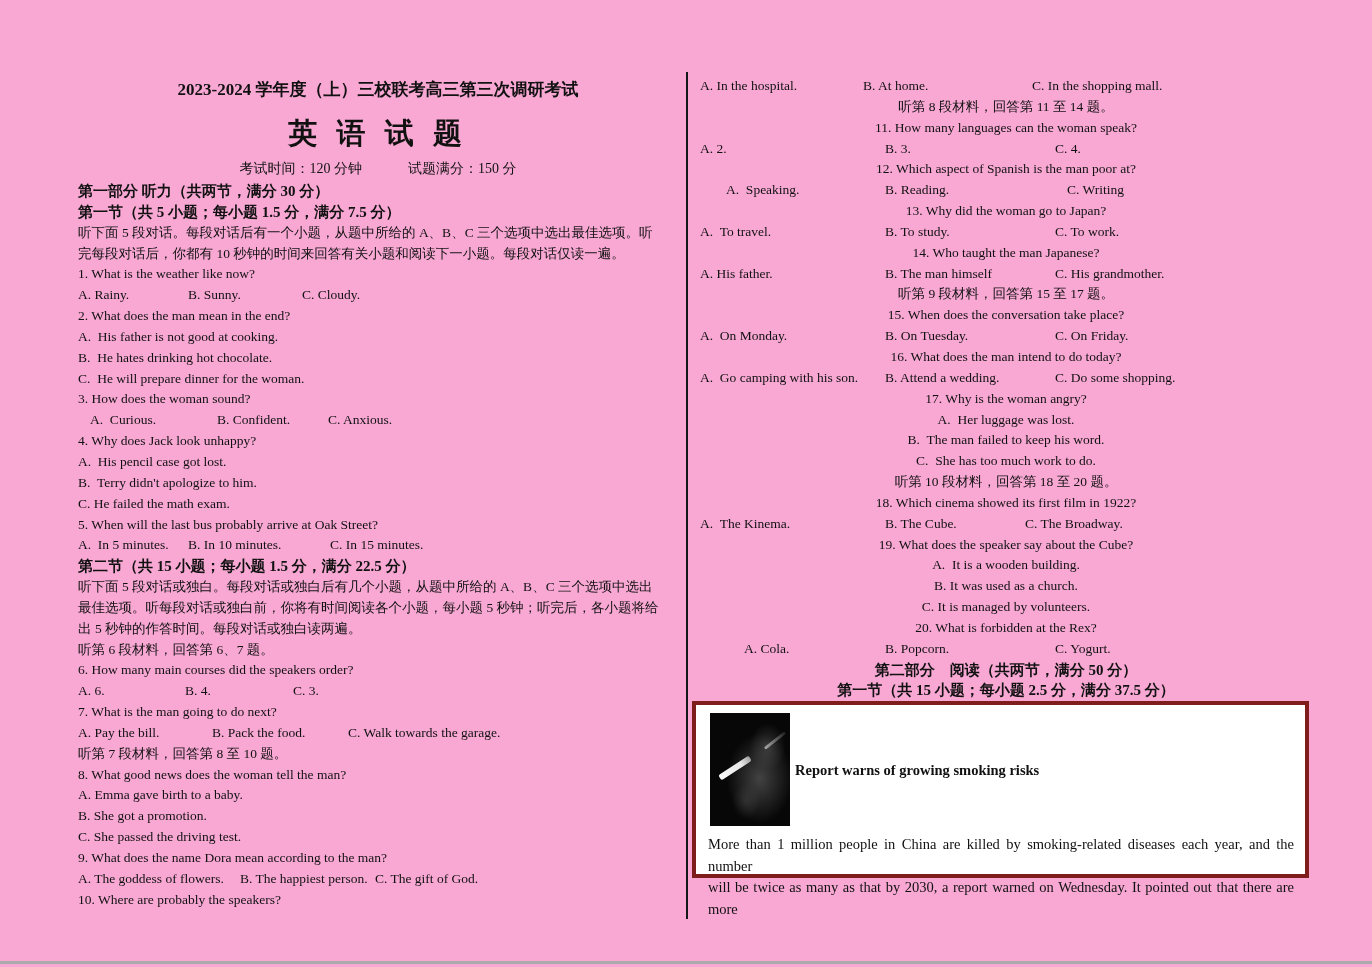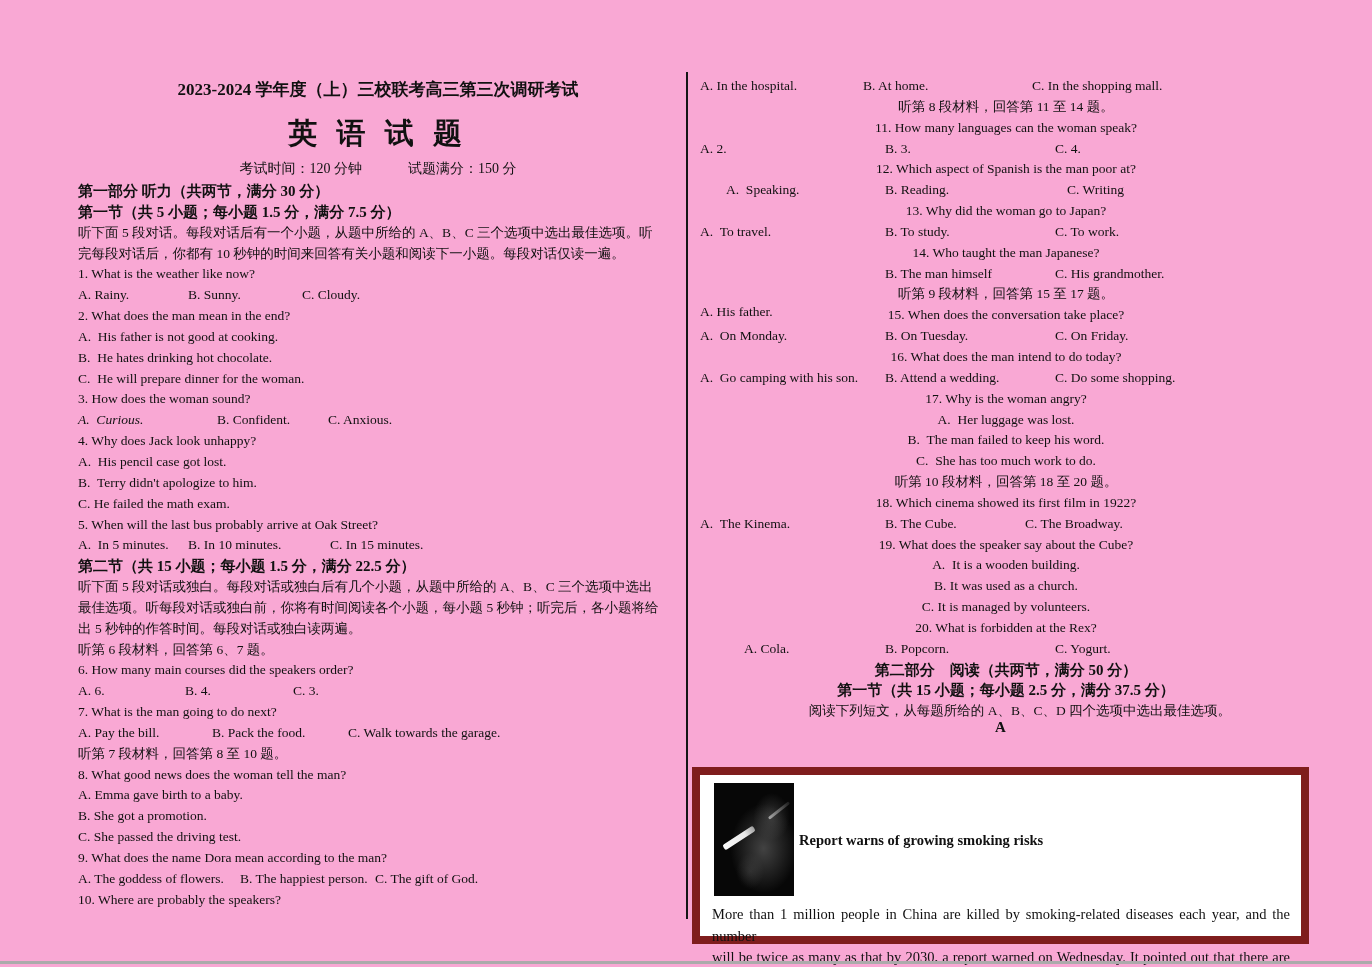--- a/index.html
+++ b/index.html
@@ -24,21 +24,21 @@
   .lines { position:absolute; left:0; width:100%; }
   .col-left  .lines { top:103px; }
   .col-right .lines { top:0;text-align:center; }
   .line { position:relative; height:20.85px; line-height:20.85px; font-size:13.5px; white-space:pre; }
   .line.b { font-weight:bold; font-size:15px; }
   .line.i { padding-left:28px; }
   .opt { position:absolute; top:0; white-space:pre; }
 
   .passage-label { position:absolute; left:692px; top:719px; width:617px; text-align:center; font-weight:bold; font-size:15px; }
 
-  .pbox { position:absolute; left:692px; top:767px; width:617px; height:177px; border:8px solid #7f1d1d; background:#fff; }
+  .pbox { position:absolute; left:692px; top:701px; width:617px; height:177px; border:4px solid #7f1d1d; background:#fff; }
   .photo {
     position:absolute; left:14px; top:8px; width:80px; height:113px;
     background:
       radial-gradient(46px 62px at 62% 58%, rgba(125,125,125,0.50), rgba(0,0,0,0) 72%),
       radial-gradient(26px 34px at 72% 30%, rgba(100,100,100,0.45), rgba(0,0,0,0) 70%),
       radial-gradient(20px 26px at 45% 78%, rgba(80,80,80,0.35), rgba(0,0,0,0) 70%),
       #070707;
   }
   .cig { position:absolute; left:7px; top:52px; width:36px; height:6px; border-radius:2px;
          background:linear-gradient(90deg,#fafafa 0%,#e8e8e8 70%,#9f9f9f 100%);
@@ -65,21 +65,21 @@
         <div class="line b">第一节（共 5 小题；每小题 1.5 分，满分 7.5 分）</div>
         <div class="line">听下面 5 段对话。每段对话后有一个小题，从题中所给的 A、B、C 三个选项中选出最佳选项。听</div>
         <div class="line">完每段对话后，你都有 10 秒钟的时间来回答有关小题和阅读下一小题。每段对话仅读一遍。</div>
         <div class="line">1. What is the weather like now?</div>
         <div class="line"><span class="opt" style="left: 0px;">A. Rainy.</span><span class="opt" style="left: 110px;">B. Sunny.</span><span class="opt" style="left: 224px;">C. Cloudy.</span></div>
         <div class="line">2. What does the man mean in the end?</div>
         <div class="line">A.  His father is not good at cooking.</div>
         <div class="line">B.  He hates drinking hot chocolate.</div>
         <div class="line">C.  He will prepare dinner for the woman.</div>
         <div class="line">3. How does the woman sound?</div>
-        <div class="line"><span class="opt" style="left: 0px; font-style: italic;">A.  Curious.</span><span class="opt" style="left: 139px;">B. Confident.</span><span class="opt" style="left: 250px;">C. Anxious.</span></div>
+        <div class="line"><span class="opt" style="left: 12px;">A.  Curious.</span><span class="opt" style="left: 139px;">B. Confident.</span><span class="opt" style="left: 250px;">C. Anxious.</span></div>
         <div class="line">4. Why does Jack look unhappy?</div>
         <div class="line">A.  His pencil case got lost.</div>
         <div class="line">B.  Terry didn't apologize to him.</div>
         <div class="line">C. He failed the math exam.</div>
         <div class="line">5. When will the last bus probably arrive at Oak Street?</div>
         <div class="line"><span class="opt" style="left: 0px;">A.  In 5 minutes.</span><span class="opt" style="left: 110px;">B. In 10 minutes.</span><span class="opt" style="left: 252px;">C. In 15 minutes.</span></div>
         <div class="line b">第二节（共 15 小题；每小题 1.5 分，满分 22.5 分）</div>
         <div class="line">听下面 5 段对话或独白。每段对话或独白后有几个小题，从题中所给的 A、B、C 三个选项中选出</div>
         <div class="line">最佳选项。听每段对话或独白前，你将有时间阅读各个小题，每小题 5 秒钟；听完后，各小题将给</div>
         <div class="line">出 5 秒钟的作答时间。每段对话或独白读两遍。</div>
@@ -103,21 +103,21 @@
     <div class="lines" id="right-lines">
         <div class="line"><span class="opt" style="left: 0px;">A. In the hospital.</span><span class="opt" style="left: 163px;">B. At home.</span><span class="opt" style="left: 332px;">C. In the shopping mall.</span></div>
         <div class="line">听第 8 段材料，回答第 11 至 14 题。</div>
         <div class="line">11. How many languages can the woman speak?</div>
         <div class="line"><span class="opt" style="left: 0px;">A. 2.</span><span class="opt" style="left: 185px;">B. 3.</span><span class="opt" style="left: 355px;">C. 4.</span></div>
         <div class="line">12. Which aspect of Spanish is the man poor at?</div>
         <div class="line"><span class="opt" style="left: 0px; margin-left: 26px;">A.  Speaking.</span><span class="opt" style="left: 185px;">B. Reading.</span><span class="opt" style="left: 367px;">C. Writing</span></div>
         <div class="line">13. Why did the woman go to Japan?</div>
         <div class="line"><span class="opt" style="left: 0px;">A.  To travel.</span><span class="opt" style="left: 185px;">B. To study.</span><span class="opt" style="left: 355px;">C. To work.</span></div>
         <div class="line">14. Who taught the man Japanese?</div>
-        <div class="line"><span class="opt" style="left: 0px; margin-top: 38px;">A. His father.</span><span class="opt" style="left: 185px;">B. The man himself</span><span class="opt" style="left: 355px;">C. His grandmother.</span></div>
+        <div class="line"><span class="opt" style="left: 0px;">A. His father.</span><span class="opt" style="left: 185px;">B. The man himself</span><span class="opt" style="left: 355px;">C. His grandmother.</span></div>
         <div class="line">听第 9 段材料，回答第 15 至 17 题。</div>
         <div class="line">15. When does the conversation take place?</div>
         <div class="line"><span class="opt" style="left: 0px;">A.  On Monday.</span><span class="opt" style="left: 185px;">B. On Tuesday.</span><span class="opt" style="left: 355px;">C. On Friday.</span></div>
         <div class="line">16. What does the man intend to do today?</div>
         <div class="line"><span class="opt" style="left: 0px;">A.  Go camping with his son.</span><span class="opt" style="left: 185px;">B. Attend a wedding.</span><span class="opt" style="left: 355px;">C. Do some shopping.</span></div>
         <div class="line">17. Why is the woman angry?</div>
         <div class="line">A.  Her luggage was lost.</div>
         <div class="line">B.  The man failed to keep his word.</div>
         <div class="line">C.  She has too much work to do.</div>
         <div class="line">听第 10 段材料，回答第 18 至 20 题。</div>

